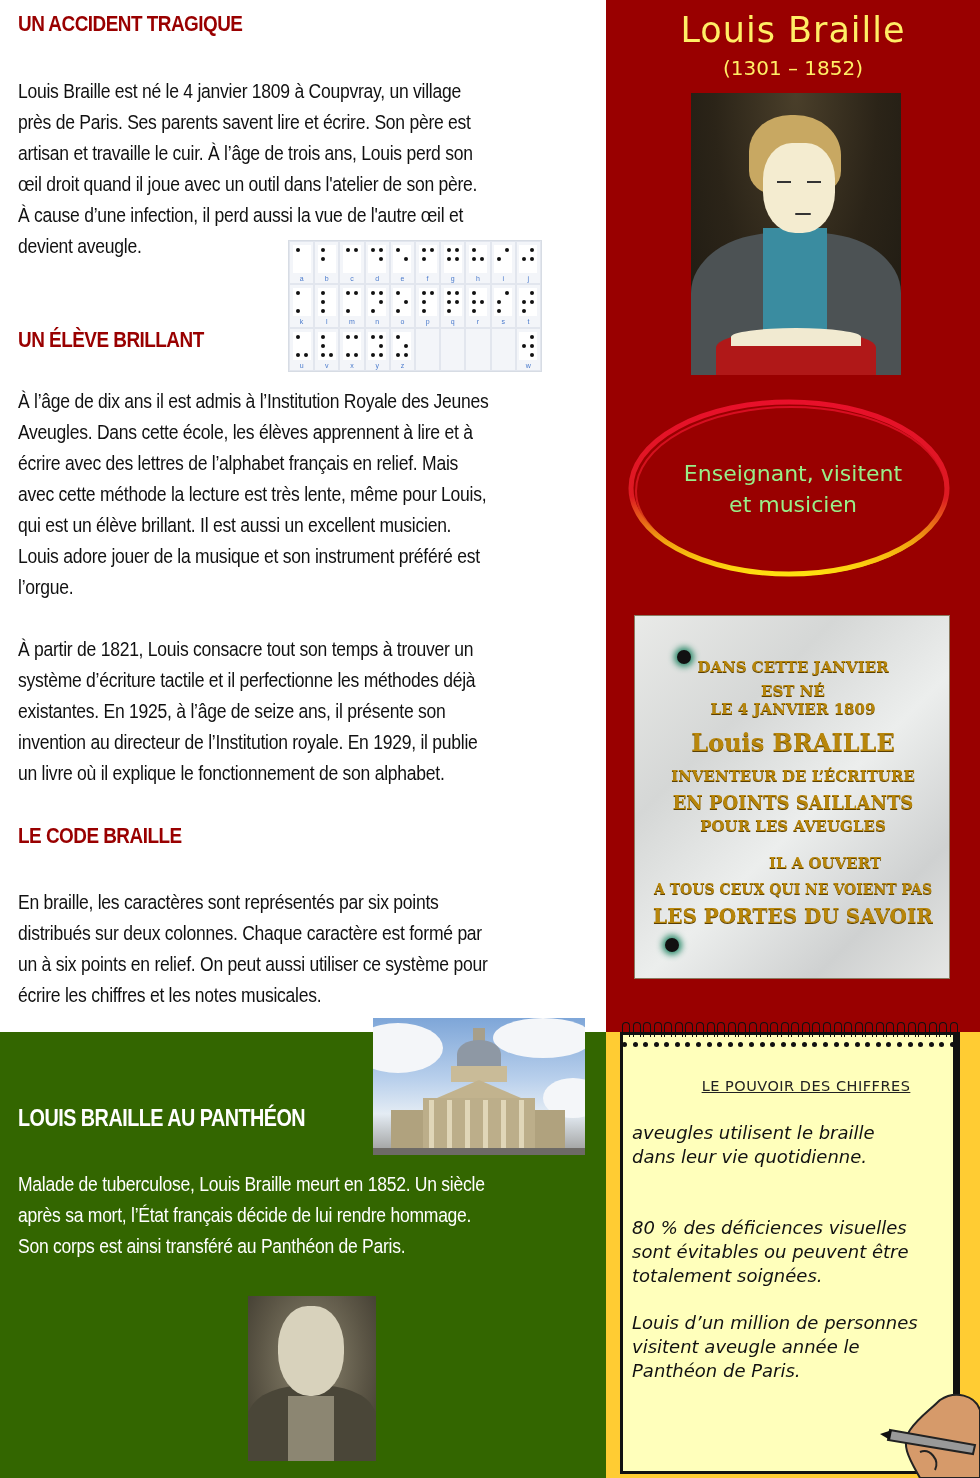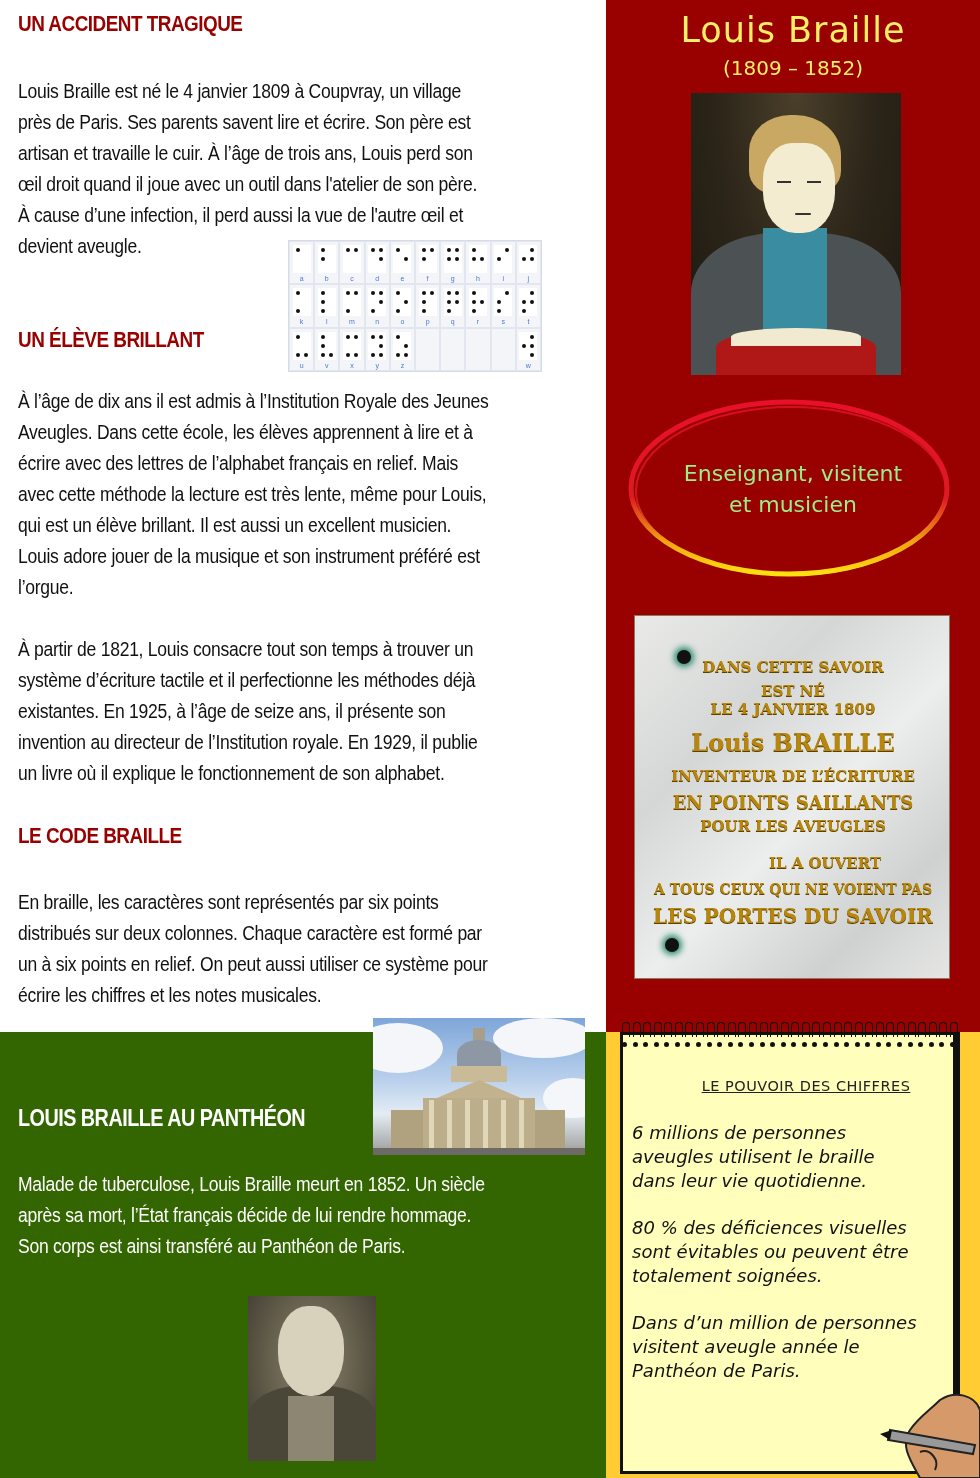--- a/index.html
+++ b/index.html
@@ -387,21 +387,21 @@
 <div class="heading" style="top:823px;">LE CODE BRAILLE</div>
 <div class="para" style="top:886px;">
   <span>En braille, les caractères sont représentés par six points</span>
   <span>distribués sur deux colonnes. Chaque caractère est formé par</span>
   <span>un à six points en relief. On peut aussi utiliser ce système pour</span>
   <span>écrire les chiffres et les notes musicales.</span>
 </div>
 
 <div class="right-col"></div>
 <div class="rc-title rc-name">Louis Braille</div>
-<div class="rc-title rc-dates">(1809 – 1852)</div>
+<div class="rc-title rc-dates">(1301 – 1852)</div>
 
 <div class="portrait">
   <div class="p-coat"></div>
   <div class="p-shirt"></div>
   <div class="p-hair"></div>
   <div class="p-face">
     <div class="p-eye" style="left:14px;"></div>
     <div class="p-eye" style="left:44px;"></div>
     <div class="p-mouth"></div>
   </div>
@@ -422,21 +422,21 @@
   <ellipse cx="167" cy="101" rx="155" ry="84" fill="none" stroke="url(#ovg)" stroke-width="2" opacity="0.8"></ellipse>
 </svg>
 <div class="oval-text">
   <div>Enseignant, visitent</div>
   <div>et musicien</div>
 </div>
 
 <div class="plaque">
   <div class="plaque-hole" style="left:42px; top:34px;"></div>
   <div class="plaque-hole" style="left:30px; top:322px;"></div>
-  <div class="plaque-line" style="top:42px; font-size:15px;">DANS CETTE SAVOIR</div>
+  <div class="plaque-line" style="top:42px; font-size:15px;">DANS CETTE JANVIER</div>
   <div class="plaque-line" style="top:66px; font-size:15px;">EST NÉ</div>
   <div class="plaque-line" style="top:84px; font-size:15px;">LE 4 JANVIER 1809</div>
   <div class="plaque-line" style="top:112px; font-size:24px;">Louis BRAILLE</div>
   <div class="plaque-line" style="top:151px; font-size:15px;">INVENTEUR DE L’ÉCRITURE</div>
   <div class="plaque-line" style="top:176px; font-size:18px;">EN POINTS SAILLANTS</div>
   <div class="plaque-line" style="top:201px; font-size:15px;">POUR LES AVEUGLES</div>
   <div class="plaque-line" style="top:238px; font-size:15px;margin-left:32px;">IL A OUVERT</div>
   <div class="plaque-line" style="top:265px; font-size:14px;">A TOUS CEUX QUI NE VOIENT PAS</div>
   <div class="plaque-line" style="top:288px; font-size:20px;">LES PORTES DU SAVOIR</div>
 </div>
@@ -508,31 +508,30 @@
     <div class="ring"></div>
     <div class="ring"></div>
     <div class="ring"></div>
     <div class="ring"></div>
     <div class="ring"></div>
     <div class="ring"></div>
   </div>
 
 <div class="np-title" style="left:606px; width:400px;">LE POUVOIR DES CHIFFRES</div>
 <div class="np-text" style="top:1121px;">
-  <span>6 millions de personnes</span>
   <span>aveugles utilisent le braille</span>
   <span>dans leur vie quotidienne.</span>
 </div>
 <div class="np-text" style="top:1216px;">
   <span>80 % des déficiences visuelles</span>
   <span>sont évitables ou peuvent être</span>
   <span>totalement soignées.</span>
 </div>
 <div class="np-text" style="top:1311px;">
-  <span>Dans d’un million de personnes</span>
+  <span>Louis d’un million de personnes</span>
   <span>visitent aveugle année le</span>
   <span>Panthéon de Paris.</span>
 </div>
 
 <svg class="hand" viewBox="0 0 100 88">
   <path d="M60 10 C75 0 95 5 100 20 L100 88 L40 88 C30 70 20 55 30 40 C38 28 50 20 60 10 Z" fill="#d69a6a" stroke="#222" stroke-width="2"></path>
   <path d="M10 40 L95 55 L93 64 L8 50 Z" fill="#999" stroke="#222" stroke-width="2"></path>
   <path d="M0 44 L12 40 L10 50 Z" fill="#111"></path>
   <path d="M40 62 C50 58 60 70 55 80" fill="none" stroke="#222" stroke-width="2"></path>
 </svg>

